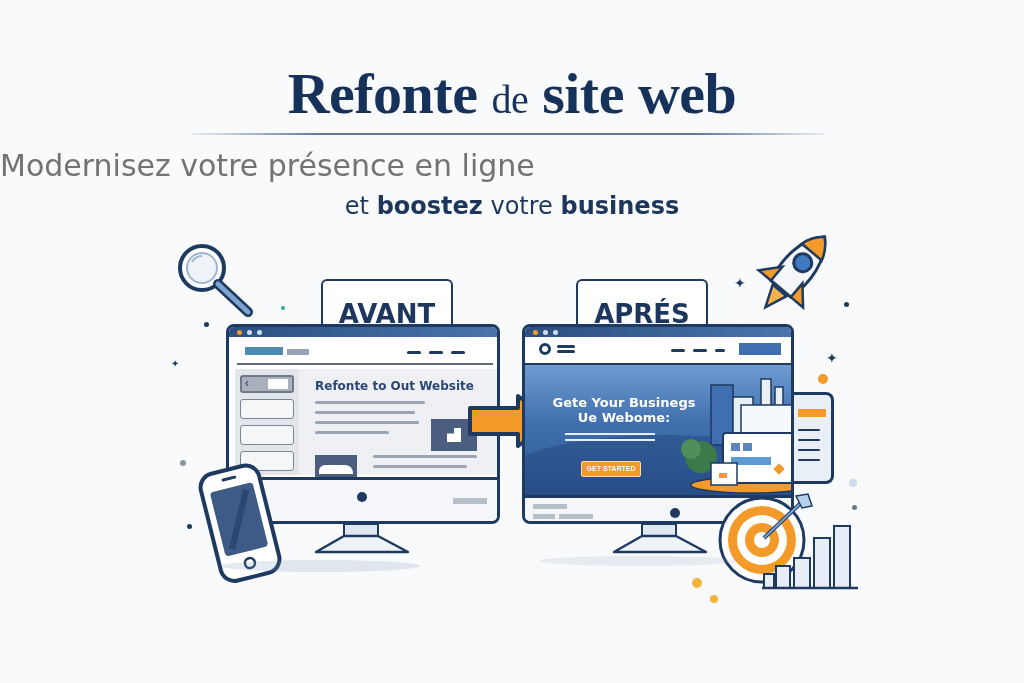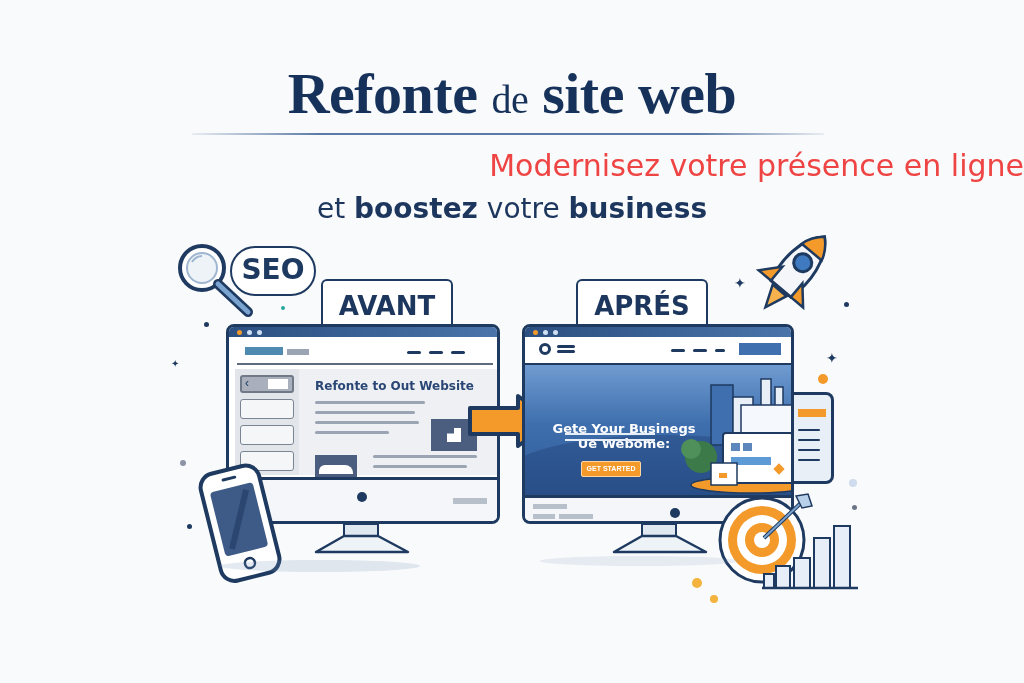--- a/index.html
+++ b/index.html
@@ -1,24 +1,24 @@
 <!DOCTYPE html>
 <html><head>
 <meta charset="utf-8">
 <style>
   html, body { margin:0; padding:0; }
   body { width:1024px; height:683px; background:#f9fafb; position:relative; overflow:hidden; font-family:"Liberation Sans", "DejaVu Sans", sans-serif; color:#1a3358; }
   .abs { position:absolute; }
   .title { left:0; width:1024px; top:62px; text-align:center; font-weight:700; font-size:58px; letter-spacing:-0.5px; color:#17325a; line-height:64px; font-family:Liberation Serif, serif; }
   .title .de { font-weight:400; font-size:40px; }
   .rule { left:192px; top:133px; width:632px; height:2px; background:linear-gradient(90deg, rgba(90,120,160,0.1), #5c7aa5 20%, #5c7aa5 80%, rgba(90,120,160,0.1)); }
-  .sub1 { left:0; width:1024px; top:148px; text-align:right; font-size:30px; color:#ef4444; font-family:"DejaVu Sans", sans-serif; }
-  .sub2 { left:0; width:1024px; top:192px; text-align:center; font-size:28px; color:#1c365d; font-family:"DejaVu Sans", sans-serif; }
+  .sub1 { left:0; width:1024px; top:148px; text-align:left; font-size:30px; color:#737373; font-family:"DejaVu Sans", sans-serif; }
+  .sub2 { left:0; width:1024px; top:192px; text-align:center; font-size:24px; color:#1c365d; font-family:"DejaVu Sans", sans-serif; }
   .sub2 b { font-weight:700; }
-  .label-box { border:2px solid #1e3a60; border-bottom:none; border-radius:6px 6px 0 0; background:#fff; text-align:center; font-weight:700; font-size:26px; color:#1c365d; padding-top:10px; box-sizing:border-box; font-family:"DejaVu Sans", sans-serif; }
+  .label-box { border:2px solid #1e3a60; border-bottom:none; border-radius:6px 6px 0 0; background:#fff; text-align:center; font-weight:700; font-size:26px; color:#1c365d; padding-top:18px; box-sizing:border-box; font-family:"DejaVu Sans", sans-serif; }
   .monitor { border:3px solid #1e3a60; border-radius:8px; background:#fff; box-sizing:border-box; overflow:hidden; }
   .mon-bar { height:10px; background:linear-gradient(90deg,#2b4f80,#4a74aa); position:relative; }
   .dot { position:absolute; top:3px; width:5px; height:5px; border-radius:50%; }
   .line { position:absolute; height:3px; background:#9aa4b2; border-radius:2px; }
   .dline { position:absolute; height:3px; background:#1e3a60; border-radius:2px; }
   .spark { position:absolute; color:#1e3a60; font-size:14px; }
 </style>
 </head>
 <body>
 
@@ -37,23 +37,20 @@
 </div>
 
 <div class="abs" style="left:172px; top:240px; width:150px; height:80px;">
   <svg width="90" height="80" style="position:absolute;left:0;top:0;">
     <circle cx="30" cy="28" r="22" fill="#fff" stroke="#1e3a60" stroke-width="4"></circle>
     <circle cx="30" cy="28" r="15" fill="#eef3f8" stroke="#9fb6d0" stroke-width="2"></circle>
     <path d="M20 22 Q24 16 30 16" stroke="#9fb6d0" stroke-width="2" fill="none"></path>
     <line x1="46" y1="44" x2="76" y2="72" stroke="#1e3a60" stroke-width="10" stroke-linecap="round"></line>
     <line x1="46" y1="44" x2="76" y2="72" stroke="#7aa3cf" stroke-width="5" stroke-linecap="round"></line>
   </svg>
-  <div style="position:absolute;left:58px;top:6px;width:82px;height:46px;border:2px solid #1e3a60;border-radius:40px;background:#fff;text-align:center;line-height:44px;font-size:28px;font-weight:700;color:#1e3a60;font-family:'DejaVu Sans',sans-serif;">
-    <span>SEO</span>
-  </div>
 </div>
 
 <div class="abs label-box" style="left:321px; top:279px; width:132px; height:46px;">
   <span>AVANT</span>
 </div>
 
 <div class="abs label-box" style="left:576px; top:279px; width:132px; height:46px;">
   <span>APRÉS</span>
 </div>
 
@@ -136,21 +133,21 @@
     <span style="position:absolute;left:14px;top:6px;width:12px;height:12px;border-radius:50%;border:3px solid #1e3a60;box-sizing:border-box;"></span>
     <span class="dline" style="left:32px;top:8px;width:18px;"></span>
     <span class="dline" style="left:32px;top:13px;width:18px;"></span>
     <span class="dline" style="left:146px;top:12px;width:14px;"></span>
     <span class="dline" style="left:168px;top:12px;width:14px;"></span>
     <span class="dline" style="left:190px;top:12px;width:10px;"></span>
     <span style="position:absolute;left:214px;top:6px;width:42px;height:12px;background:#3f6fae;"></span>
   </div>
   <div style="position:relative;height:130px;background:linear-gradient(180deg,#6f9bd0 0%,#3f6fae 45%,#2f5a96 100%);overflow:hidden;">
     <div style="position:absolute;left:-20px;top:70px;width:320px;height:80px;border-radius:50%;background:rgba(30,58,110,0.35);"></div>
-    <div style="position:absolute;left:14px;top:30px;width:170px;text-align:center;color:#fff;font-weight:700;font-size:13px;line-height:15px;font-family:'DejaVu Sans',sans-serif;margin-top:26px;">
+    <div style="position:absolute;left:14px;top:30px;width:170px;text-align:center;color:#fff;font-weight:700;font-size:13px;line-height:15px;font-family:'DejaVu Sans',sans-serif;">
       <div>Gete Your Businegs</div>
       <div>Ue Webome:</div>
     </div>
     <div style="position:absolute;left:40px;top:68px;width:90px;height:2px;background:#e8eef8;"></div>
     <div style="position:absolute;left:40px;top:74px;width:90px;height:2px;background:#e8eef8;"></div>
     <div style="position:absolute;left:56px;top:96px;width:58px;height:14px;background:#f39a2b;border:1px solid #ffd7a0;border-radius:2px;color:#fff;font-size:7px;text-align:center;line-height:14px;font-weight:700;">GET STARTED</div>
 
     <svg style="position:absolute;left:146px;top:10px;" width="126" height="120">
       <rect x="40" y="10" width="22" height="60" fill="#3f6fae" stroke="#1e3a60" stroke-width="1.5"></rect>
       <rect x="62" y="22" width="20" height="48" fill="#e9eff7" stroke="#1e3a60" stroke-width="1.5"></rect>

